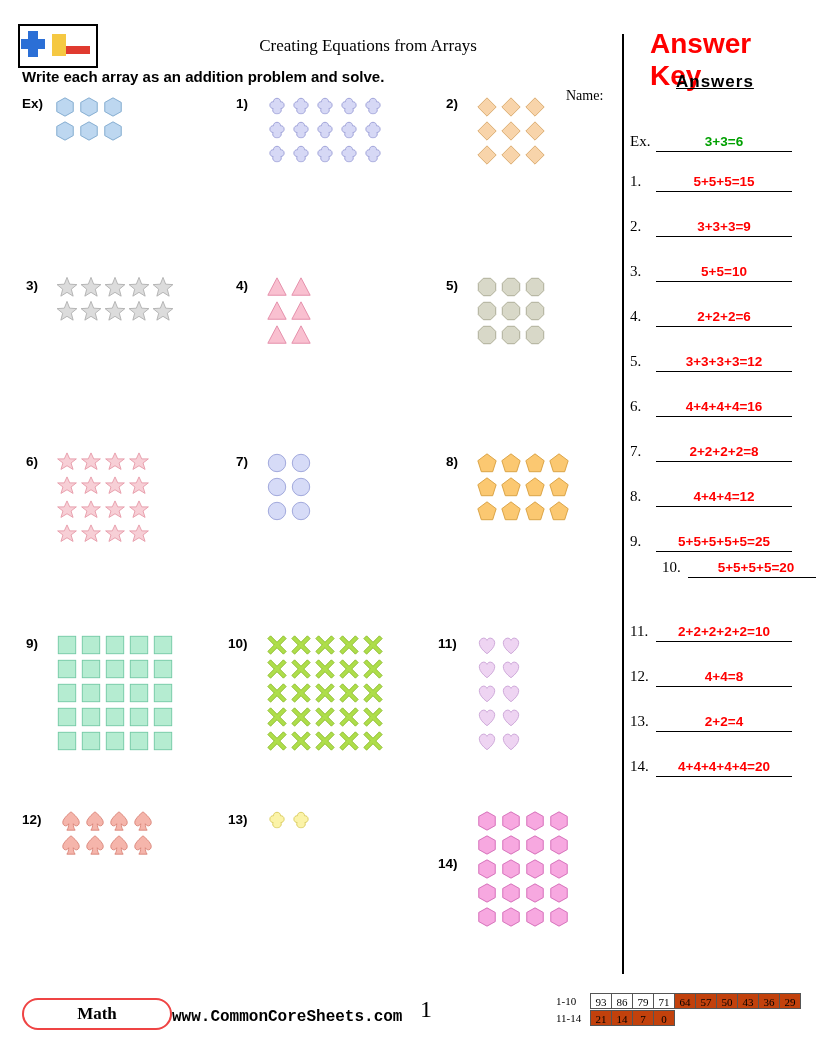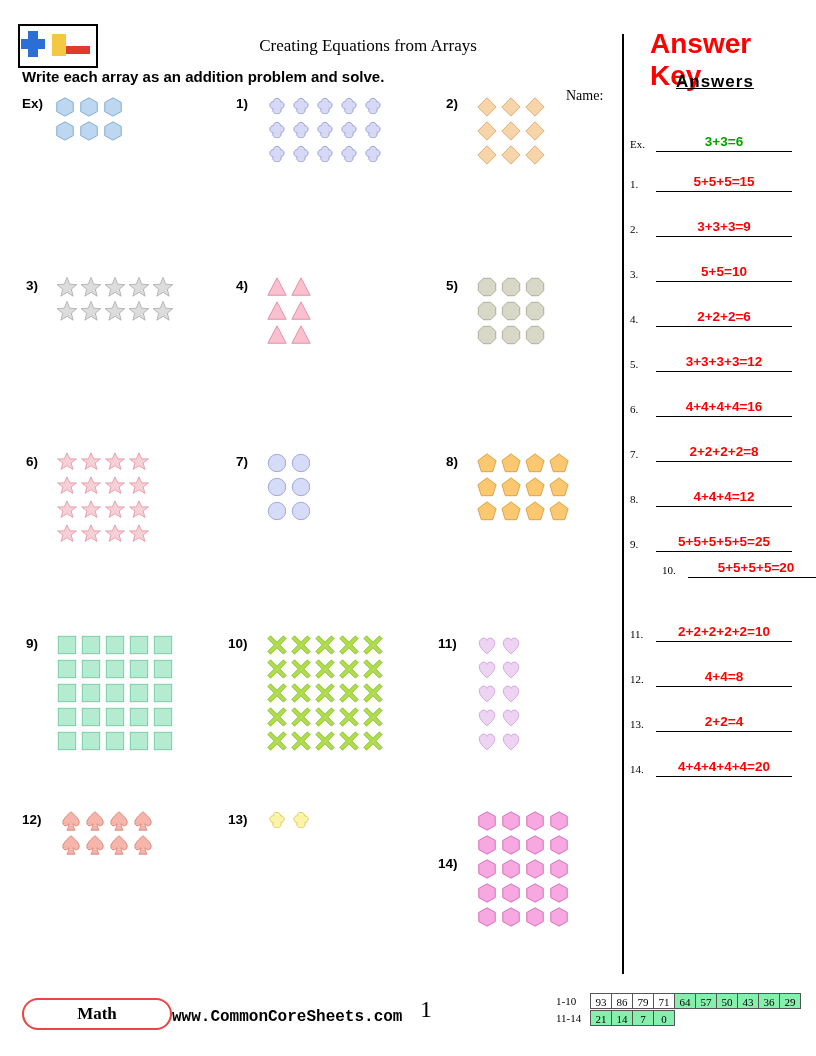--- a/index.html
+++ b/index.html
@@ -98,21 +98,21 @@
   .ans-row {
     position: absolute;
     left: 630px;
     width: 165px;
     height: 34px;
   }
   .ans-num {
     position: absolute;
     left: 0px;
     bottom: 2px;
-    font-size: 11px;
+    font-size: 15px;
     font-family: "Liberation Serif", serif;
   }
   .ans-line {
     position: absolute;
     left: 26px;
     bottom: 0px;
     width: 136px;
     border-bottom: 1.5px solid #000;
     height: 20px;
   }
@@ -205,21 +205,21 @@
     height: 16px;
     border: 1px solid #555;
     margin-right: -1px;
     text-align: center;
     font-size: 11px;
     line-height: 16px;
     box-sizing: border-box;
     background: #fff;
   }
   .scale-cell.hl {
-    background: #86efac;
+    background: #c2410c;
   }
 </style>
 </head>
 <body>
 
 <div class="page">
 
   <div class="header">
     <div class="logo">
       <svg width="76" height="40" viewBox="0 0 76 40">

